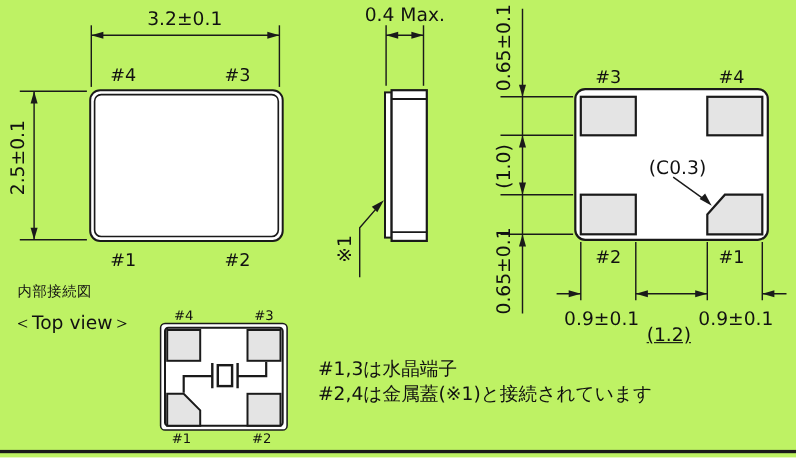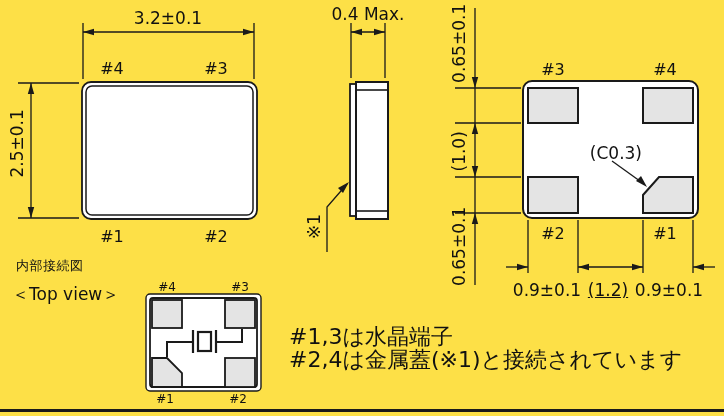--- a/index.html
+++ b/index.html
@@ -1,29 +1,29 @@
 <!DOCTYPE html>
 <html><head>
 <meta charset="utf-8">
 <style>
   html,body{margin:0;padding:0;background:#fff;}
   #stage{
-    position:relative;width:724px;height:416px;background:#fde047;overflow:hidden;
+    position:relative;width:724px;height:416px;background:#bef264;overflow:hidden;
     font-family:"DejaVu Sans","Liberation Sans",sans-serif;color:#111;
   }
   #stage svg{position:absolute;left:0;top:0;}
   .lbl{position:absolute;white-space:nowrap;line-height:1.1;}
   .ctr{text-align:center;}
   .rot{transform:rotate(-90deg);transform-origin:center center;}
   .dim{font-size:17px;}
   .pin{font-size:16px;}
   .pin-sm{font-size:12px;}
   .jp-title{font-size:13px;letter-spacing:0.5px;}
   .jp-sub{font-size:17px;}
-  .note-line{font-size:22px;line-height:23px;}
+  .note-line{font-size:17px;line-height:23px;}
   .notes{position:absolute;left:289px;top:325px;}
 </style>
 </head>
 <body>
 
 <div id="stage">
 
   <svg width="724" height="416" viewBox="0 0 724 416" stroke="#1a1a1a" fill="none" stroke-width="1.3">
 
     <g>
@@ -122,21 +122,21 @@
 
   <div class="lbl dim ctr rot" style="left:419px;top:34px;width:80px;">0.65±0.1</div>
   <div class="lbl dim ctr rot" style="left:429px;top:142px;width:60px;">(1.0)</div>
   <div class="lbl dim ctr rot" style="left:419px;top:237px;width:80px;">0.65±0.1</div>
   <div class="lbl pin ctr" style="left:533px;top:61px;width:40px;">#3</div>
   <div class="lbl pin ctr" style="left:645px;top:61px;width:40px;">#4</div>
   <div class="lbl pin ctr" style="left:533px;top:225px;width:40px;">#2</div>
   <div class="lbl pin ctr" style="left:645px;top:225px;width:40px;">#1</div>
   <div class="lbl dim ctr" style="left:572px;top:144px;width:70px;text-align:right;">(C0.3)</div>
   <div class="lbl dim ctr" style="left:507px;top:281px;width:80px;">0.9±0.1</div>
-  <div class="lbl dim ctr" style="left:578px;top:281px;width:60px;text-decoration:underline;">(1.2)</div>
+  <div class="lbl dim ctr" style="left:578px;top:296px;width:60px;text-decoration:underline;">(1.2)</div>
   <div class="lbl dim ctr" style="left:629px;top:281px;width:80px;">0.9±0.1</div>
 
   <div class="lbl jp-title" style="left:16px;top:259px;">内部接続図</div>
   <div class="lbl jp-sub" style="left:12px;top:285px;text-align:center;">＜Top view＞</div>
   <div class="lbl pin-sm ctr" style="left:152px;top:281px;width:30px;">#4</div>
   <div class="lbl pin-sm ctr" style="left:225px;top:281px;width:30px;">#3</div>
   <div class="lbl pin-sm ctr" style="left:150px;top:393px;width:30px;">#1</div>
   <div class="lbl pin-sm ctr" style="left:223px;top:393px;width:30px;">#2</div>
 
   <div class="notes">

